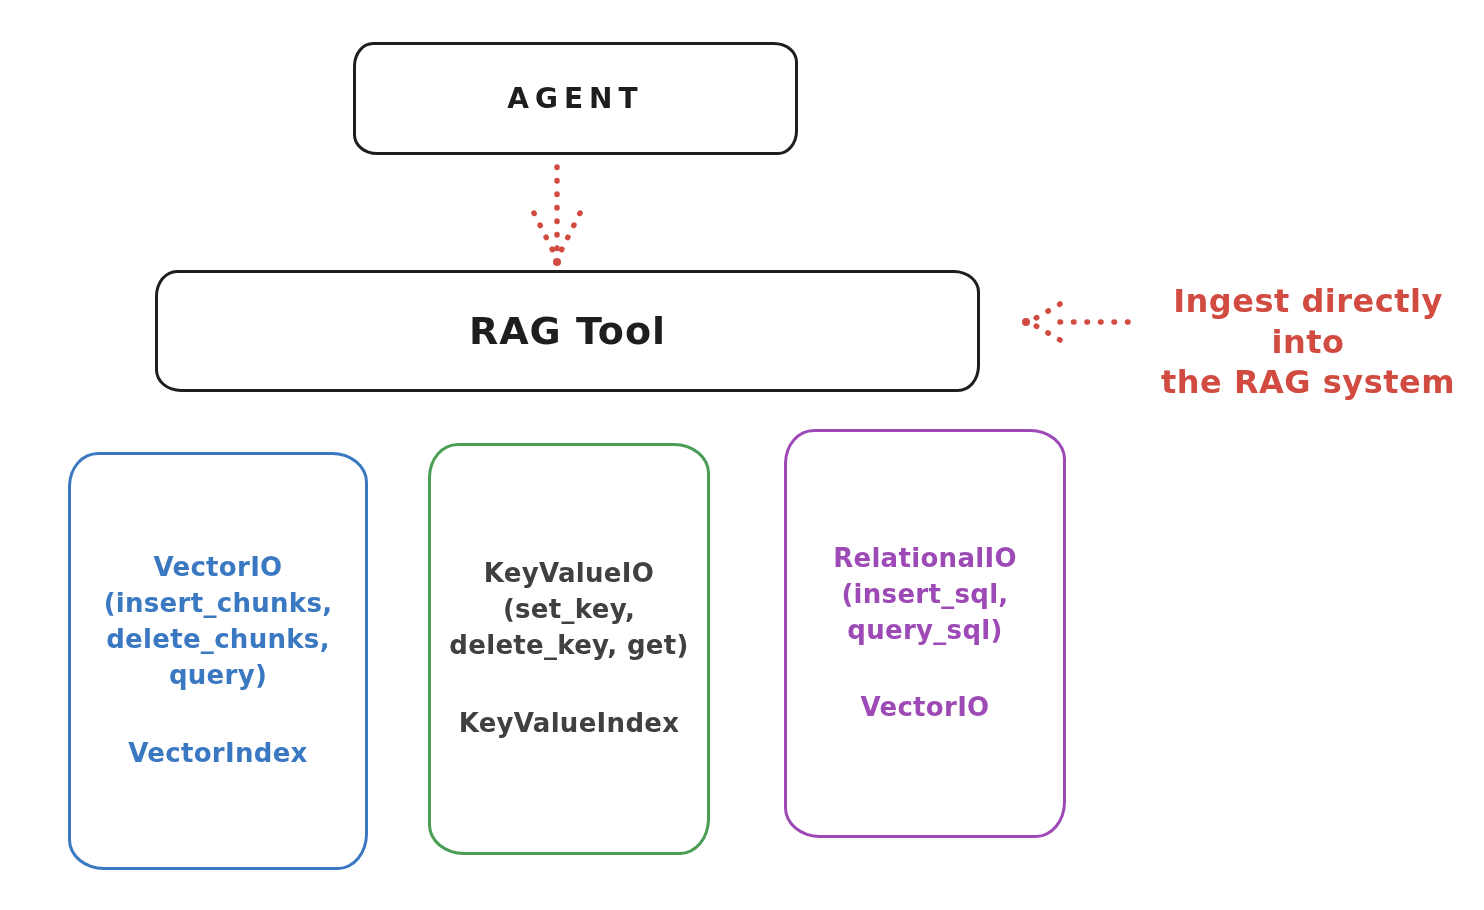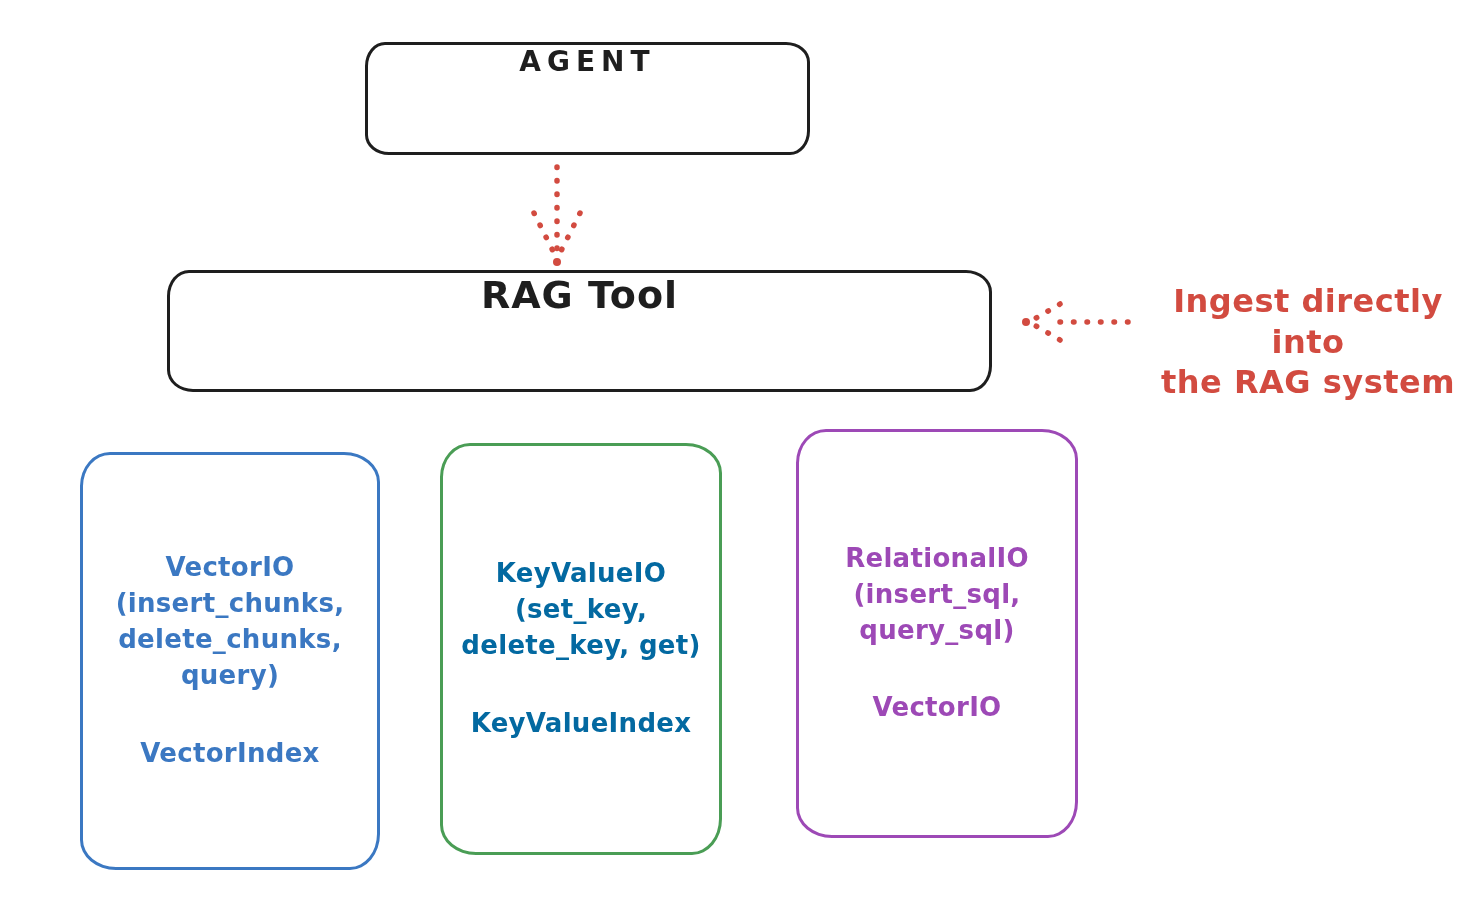--- a/index.html
+++ b/index.html
@@ -20,24 +20,24 @@
   }
   .dotted {
     fill: none;
     stroke-width: 5.5;
     stroke-linecap: round;
     stroke-dasharray: 0.5 13;
   }
   .box {
     position: absolute;
     display: flex;
+    align-items: center;
     justify-content: center;
     background: #ffffff;
     color: #1e1e1e;
-    margin-left: 12px;
   }
   .agent {
     left: 353px; top: 42px; width: 445px; height: 113px;
     border: 3.5px solid #1e1e1e;
     border-radius: 20px 24px 20px 24px / 24px 20px 24px 20px;
     font-size: 28px; font-weight: bold; letter-spacing: 6px;
   }
   .rag {
     left: 155px; top: 270px; width: 825px; height: 122px;
     border: 3.5px solid #1e1e1e;
@@ -60,21 +60,21 @@
   }
   .store-text {
     display: flex; flex-direction: column;
     align-items: center; justify-content: center;
     font-size: 26px; font-weight: 600;
     line-height: 1.38;
     letter-spacing: 0.3px;
   }
   .index-name { margin-top: 42px; }
   .store-blue   { left: 68px;  top: 452px; width: 300px; height: 418px; border-color: #3b78c2; color: #3b78c2; }
-  .store-green  { left: 428px; top: 443px; width: 282px; height: 412px; border-color: #4a9d55; color: #0369a1; }
+  .store-green  { left: 428px; top: 443px; width: 282px; height: 412px; border-color: #4a9d55; color: #404040; }
   .store-purple { left: 784px; top: 429px; width: 282px; height: 409px; border-color: #9d49b6; color: #9d49b6; }
 </style>
 </head>
 <body>
 
 <div class="canvas">
 
   <svg class="overlay" width="1484" height="910" viewBox="0 0 1484 910">
     <g>
       <path class="dotted" d="M557 167 L557 249" stroke="#d24b40"></path>

